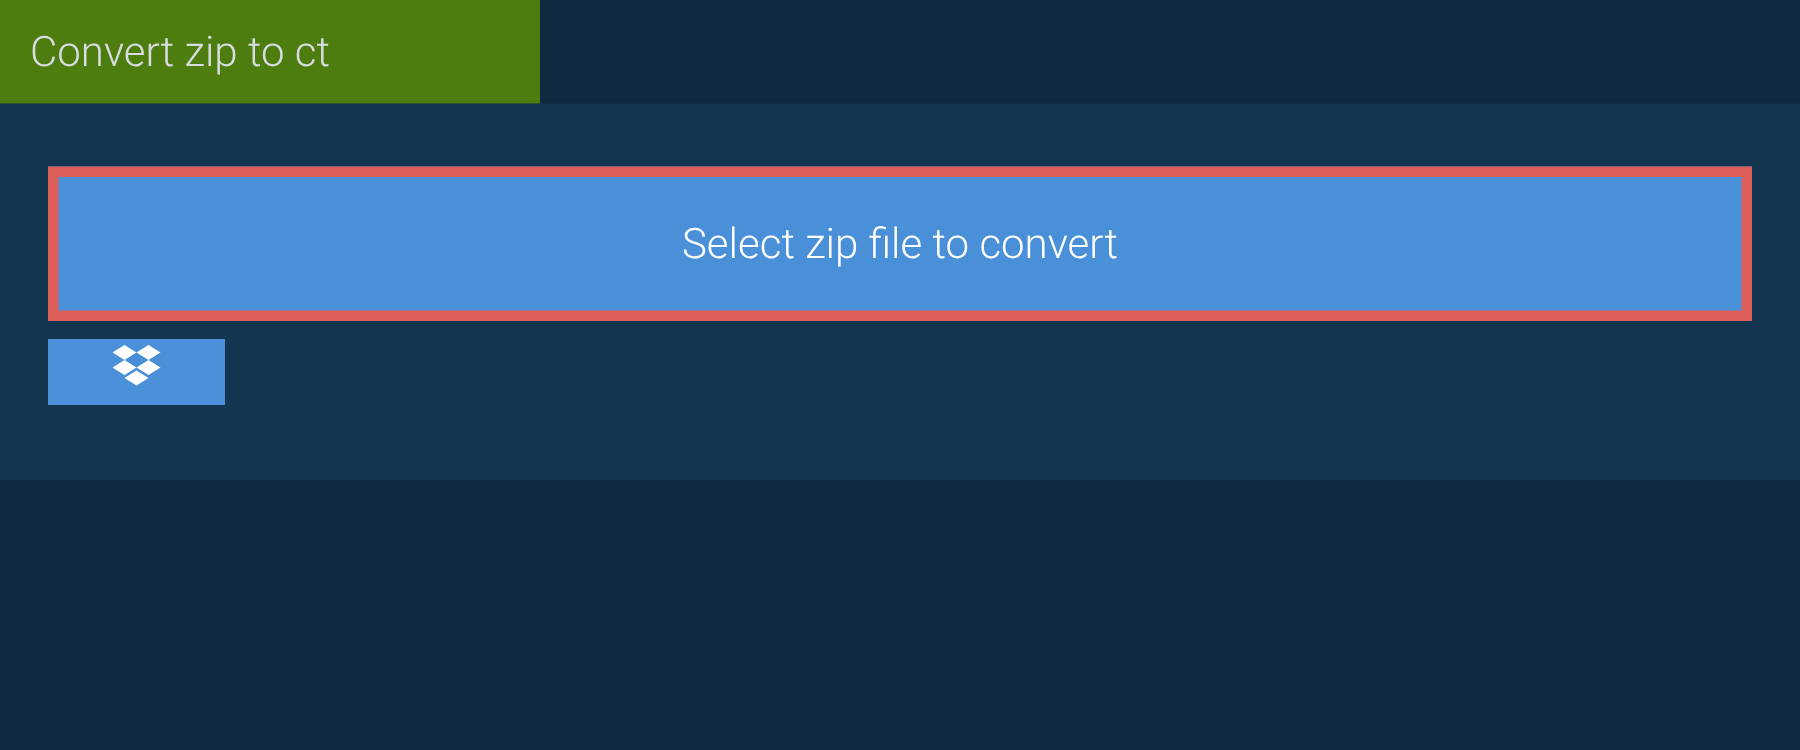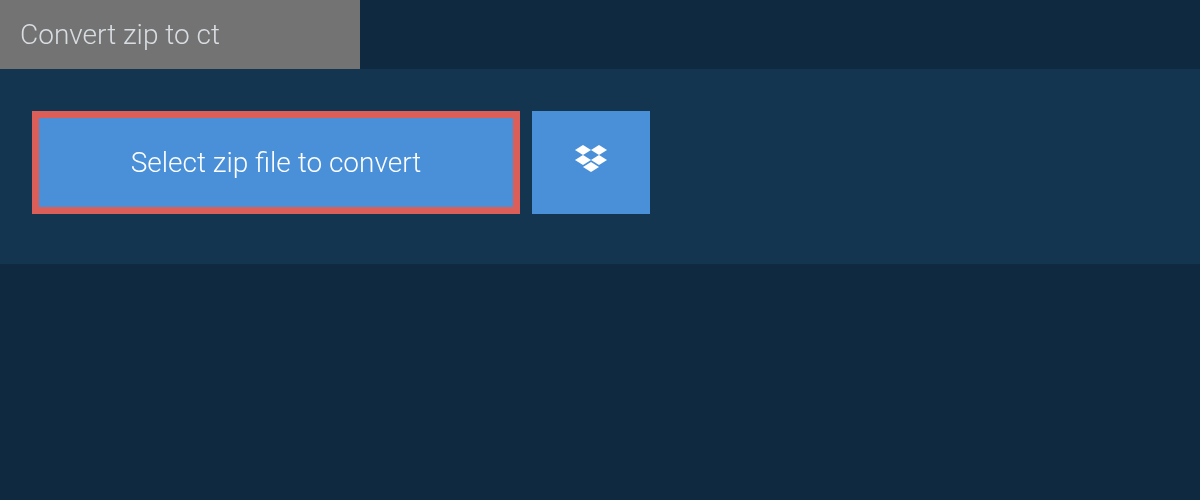--- a/index.html
+++ b/index.html
@@ -11,36 +11,37 @@
       width: 1200px;
       height: 500px;
       background: #0f2940;
       font-family: -apple-system, BlinkMacSystemFont, "Segoe UI", Roboto, "Helvetica Neue", Arial, sans-serif;
       overflow: hidden;
     }
     .tab-bar {
       display: flex;
     }
     .tab {
-      background: #737373;
+      background: #4d7c0f;
       padding: 18px 32px 18px 20px;
       color: #d8dde2;
       font-size: 28px;
       font-weight: 300;
       min-width: 360px;
     }
     .panel {
       background: #14354f;
       width: 100%;
       padding: 42px 32px 50px 32px;
     }
     .button-row {
       display: flex;
       gap: 12px;
       align-items: stretch;
+      flex-direction: column;
     }
     .select-button {
       background: #4a90d9;
       border: 7px solid #db5f58;
       color: #ffffff;
       font-size: 28px;
       font-weight: 300;
       padding: 28px 48px;
       cursor: pointer;
       display: flex;

